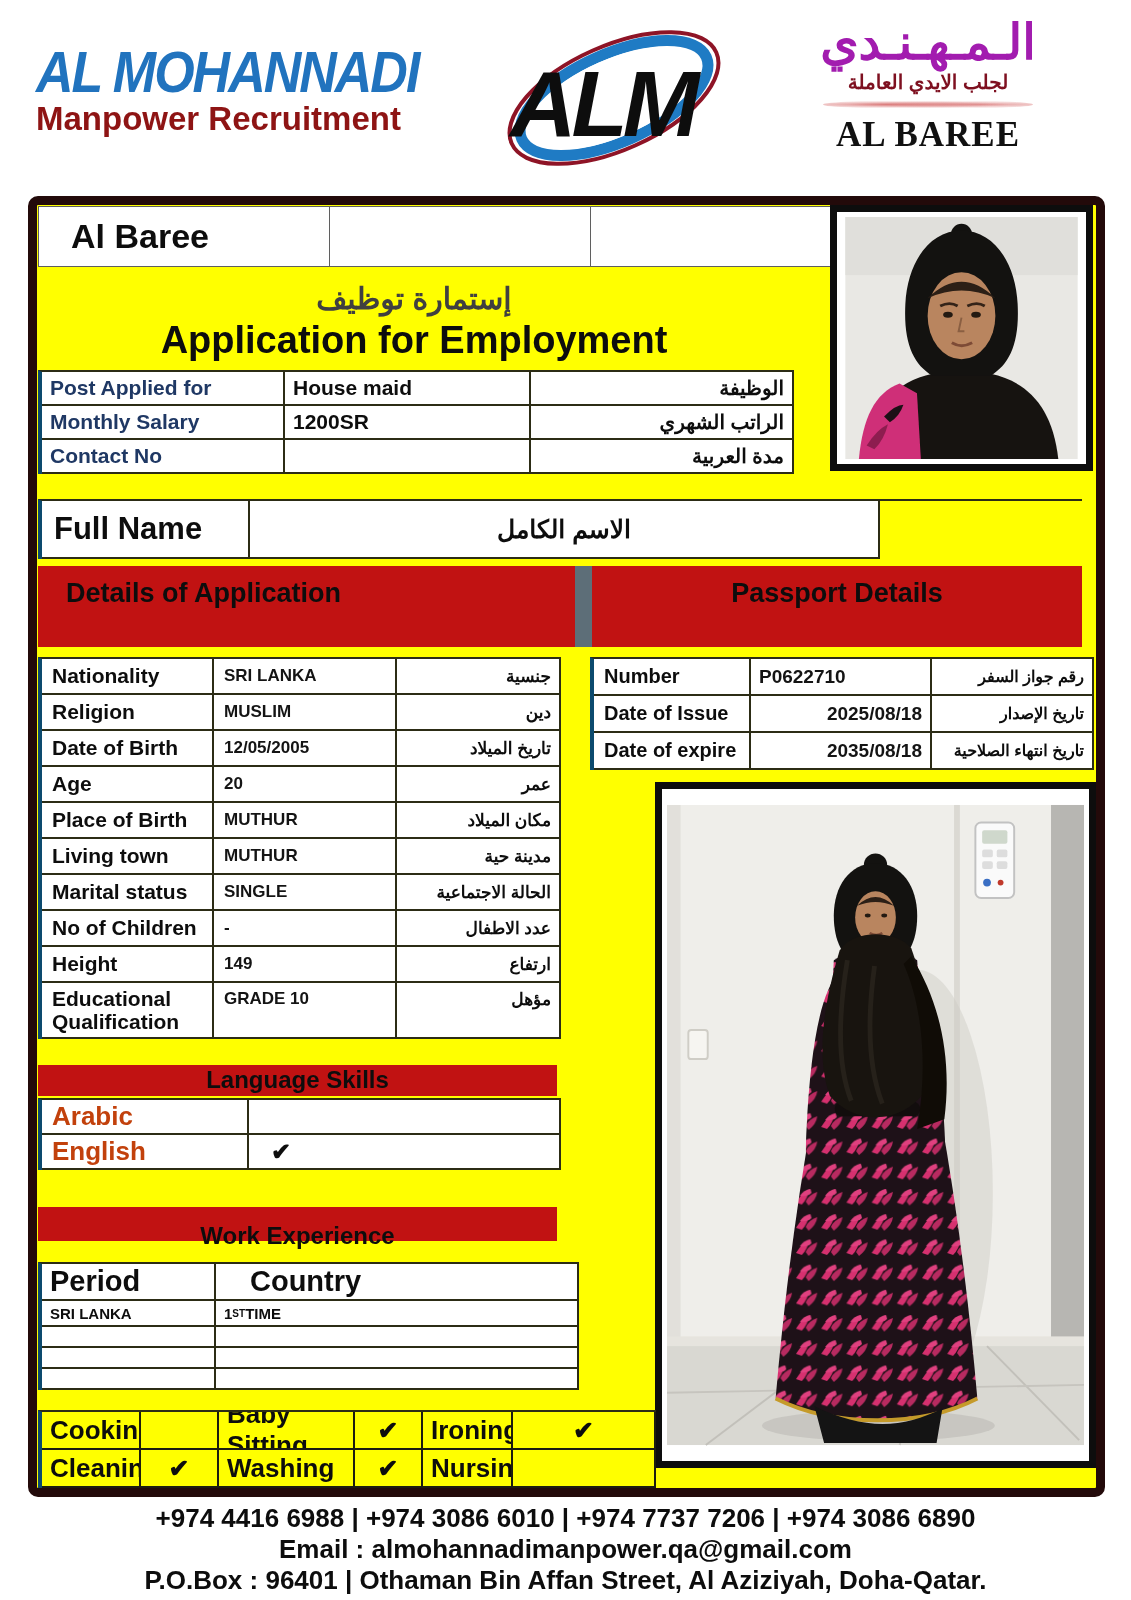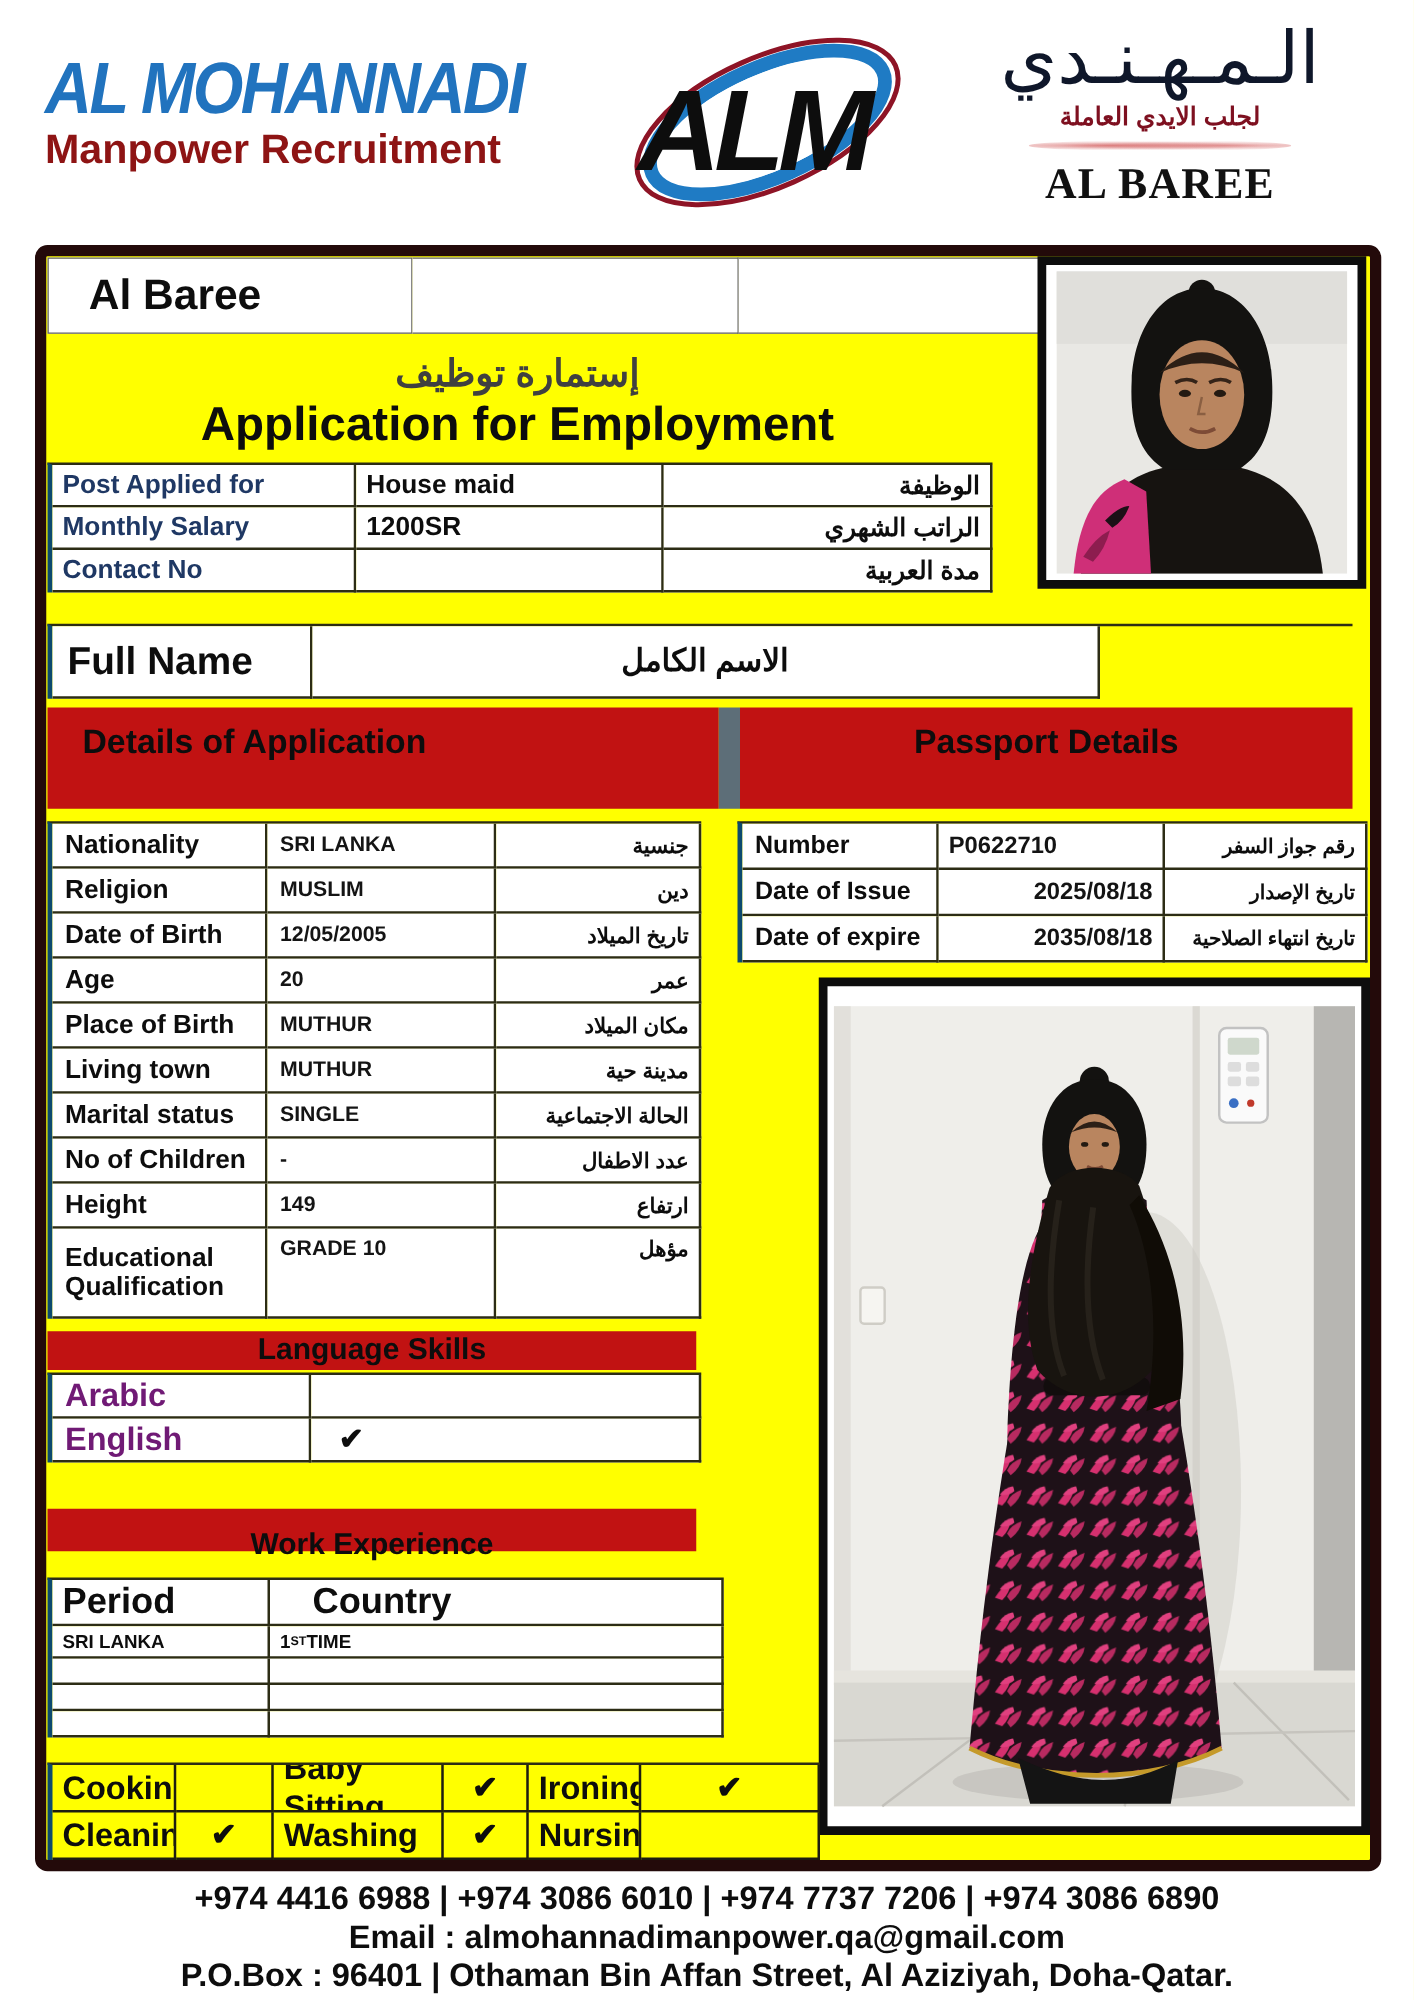--- a/index.html
+++ b/index.html
@@ -8,21 +8,21 @@
 
   
   .brand-left { position:absolute; left:36px; top:38px; width:460px; }
   .brand-name { font-size:52px; font-weight:900; font-style:italic; letter-spacing:-2px;
                 color:#2173be; transform:scaleY(1.12); transform-origin:left top; white-space:nowrap; }
   .brand-sub  { font-size:33px; font-weight:700; color:#8e1414; margin-top:2px; white-space:nowrap; }
 
   .monogram { position:absolute; left:492px; top:8px; width:245px; height:180px; }
 
   .brand-right { position:absolute; left:742px; top:14px; width:372px; text-align:center; }
-  .arabic-big   { font-size:58px; line-height:1.15; font-weight:400; color:#0f172a; white-space:nowrap; }
+  .arabic-big   { font-size:49px; line-height:1.15; font-weight:700; color:#a21caf; white-space:nowrap; }
   .arabic-small { font-size:20px; font-weight:700; color:#7e1020; margin-top:0px; letter-spacing:1px; }
   .smudge { width:210px; height:9px; margin:6px auto 0 auto; border-radius:50%;
             background:radial-gradient(ellipse at 30% 50%, rgba(197,44,44,.55), rgba(197,44,44,0) 60%),
                        radial-gradient(ellipse at 75% 50%, rgba(197,44,44,.45), rgba(197,44,44,0) 60%); }
   .albaree { font-family:"Liberation Serif", serif; font-size:35px; font-weight:700; color:#111;
              margin-top:6px; letter-spacing:1px; }
 
   
   .page { position:absolute; left:28px; top:196px; width:1077px; height:1301px;
           background:#ffff00; border:9px solid #230a0a; border-radius:10px; }
@@ -59,37 +59,37 @@
   .fullname .ar  { justify-content:center; font-size:25px; font-weight:700; color:#0d0d0d; }
 
   .sectionheads { left:1px; top:361px; width:1044px; height:81px; display:flex; }
   .redbox { background:#c11212; color:#0d0d0d; font-size:27px; font-weight:800; }
   .sec-left  { width:537px; padding:12px 0 0 28px; }
   .sec-div   { width:17px; background:#5d6e78; }
   .sec-right { width:490px; text-align:center; padding-top:12px; }
 
   .detailstable { left:1px; top:452px; grid-template-columns:172px 183px 164px; }
   .detailstable .c { height:36px; }
-  .detailstable .c.tall { height:72px; }
+  .detailstable .c.tall { height:56px; }
   .detailstable .lbl { font-size:21px; font-weight:700; line-height:1.1; padding-left:10px; color:#0d0d0d; }
   .detailstable .val { font-size:17px; font-weight:600; padding-left:10px; color:#141414; }
   .detailstable .ar  { justify-content:flex-end; font-size:17px; font-weight:700; padding-right:8px; color:#0d0d0d; }
 
   .passtable { left:553px; top:452px; grid-template-columns:157px 181px 162px; }
   .passtable .c { height:37px; }
   .passtable .lbl { font-size:20px; font-weight:700; padding-left:10px; color:#0d0d0d; }
   .passtable .val { font-size:19px; font-weight:600; padding-left:8px; color:#141414; }
   .passtable .val.right { justify-content:flex-end; padding-right:8px; }
   .passtable .ar  { justify-content:flex-end; font-size:16px; font-weight:700; padding-right:8px; color:#0d0d0d; }
 
   .lang-header { left:1px; top:860px; width:519px; height:31px; text-align:center;
                  font-size:24px; font-weight:800; padding-top:1px; }
   .langtable { left:1px; top:893px; grid-template-columns:207px 312px; }
   .langtable .c { height:35px; }
-  .langtable .lbl { font-size:26px; font-weight:700; padding-left:10px; color:#701a75; }
+  .langtable .lbl { font-size:26px; font-weight:700; padding-left:10px; color:#c2410c; }
   .langtable .mark { font-size:24px; font-weight:900; padding-left:22px; color:#0d0d0d; }
 
   .work-header { left:1px; top:1002px; width:519px; height:34px; text-align:center;
                  font-size:24px; font-weight:800; padding-top:15px; }
   .worktable { left:1px; top:1057px; grid-template-columns:174px 363px; }
   .worktable .head { height:37px; font-size:29px; font-weight:700; color:#0d0d0d; }
   .worktable .head.p { padding-left:8px; }
   .worktable .head.co { padding-left:34px; }
   .worktable .data { height:26px; font-size:15px; font-weight:700; padding-left:8px; color:#0d0d0d; }
   .worktable .data sup { font-size:10px; }

